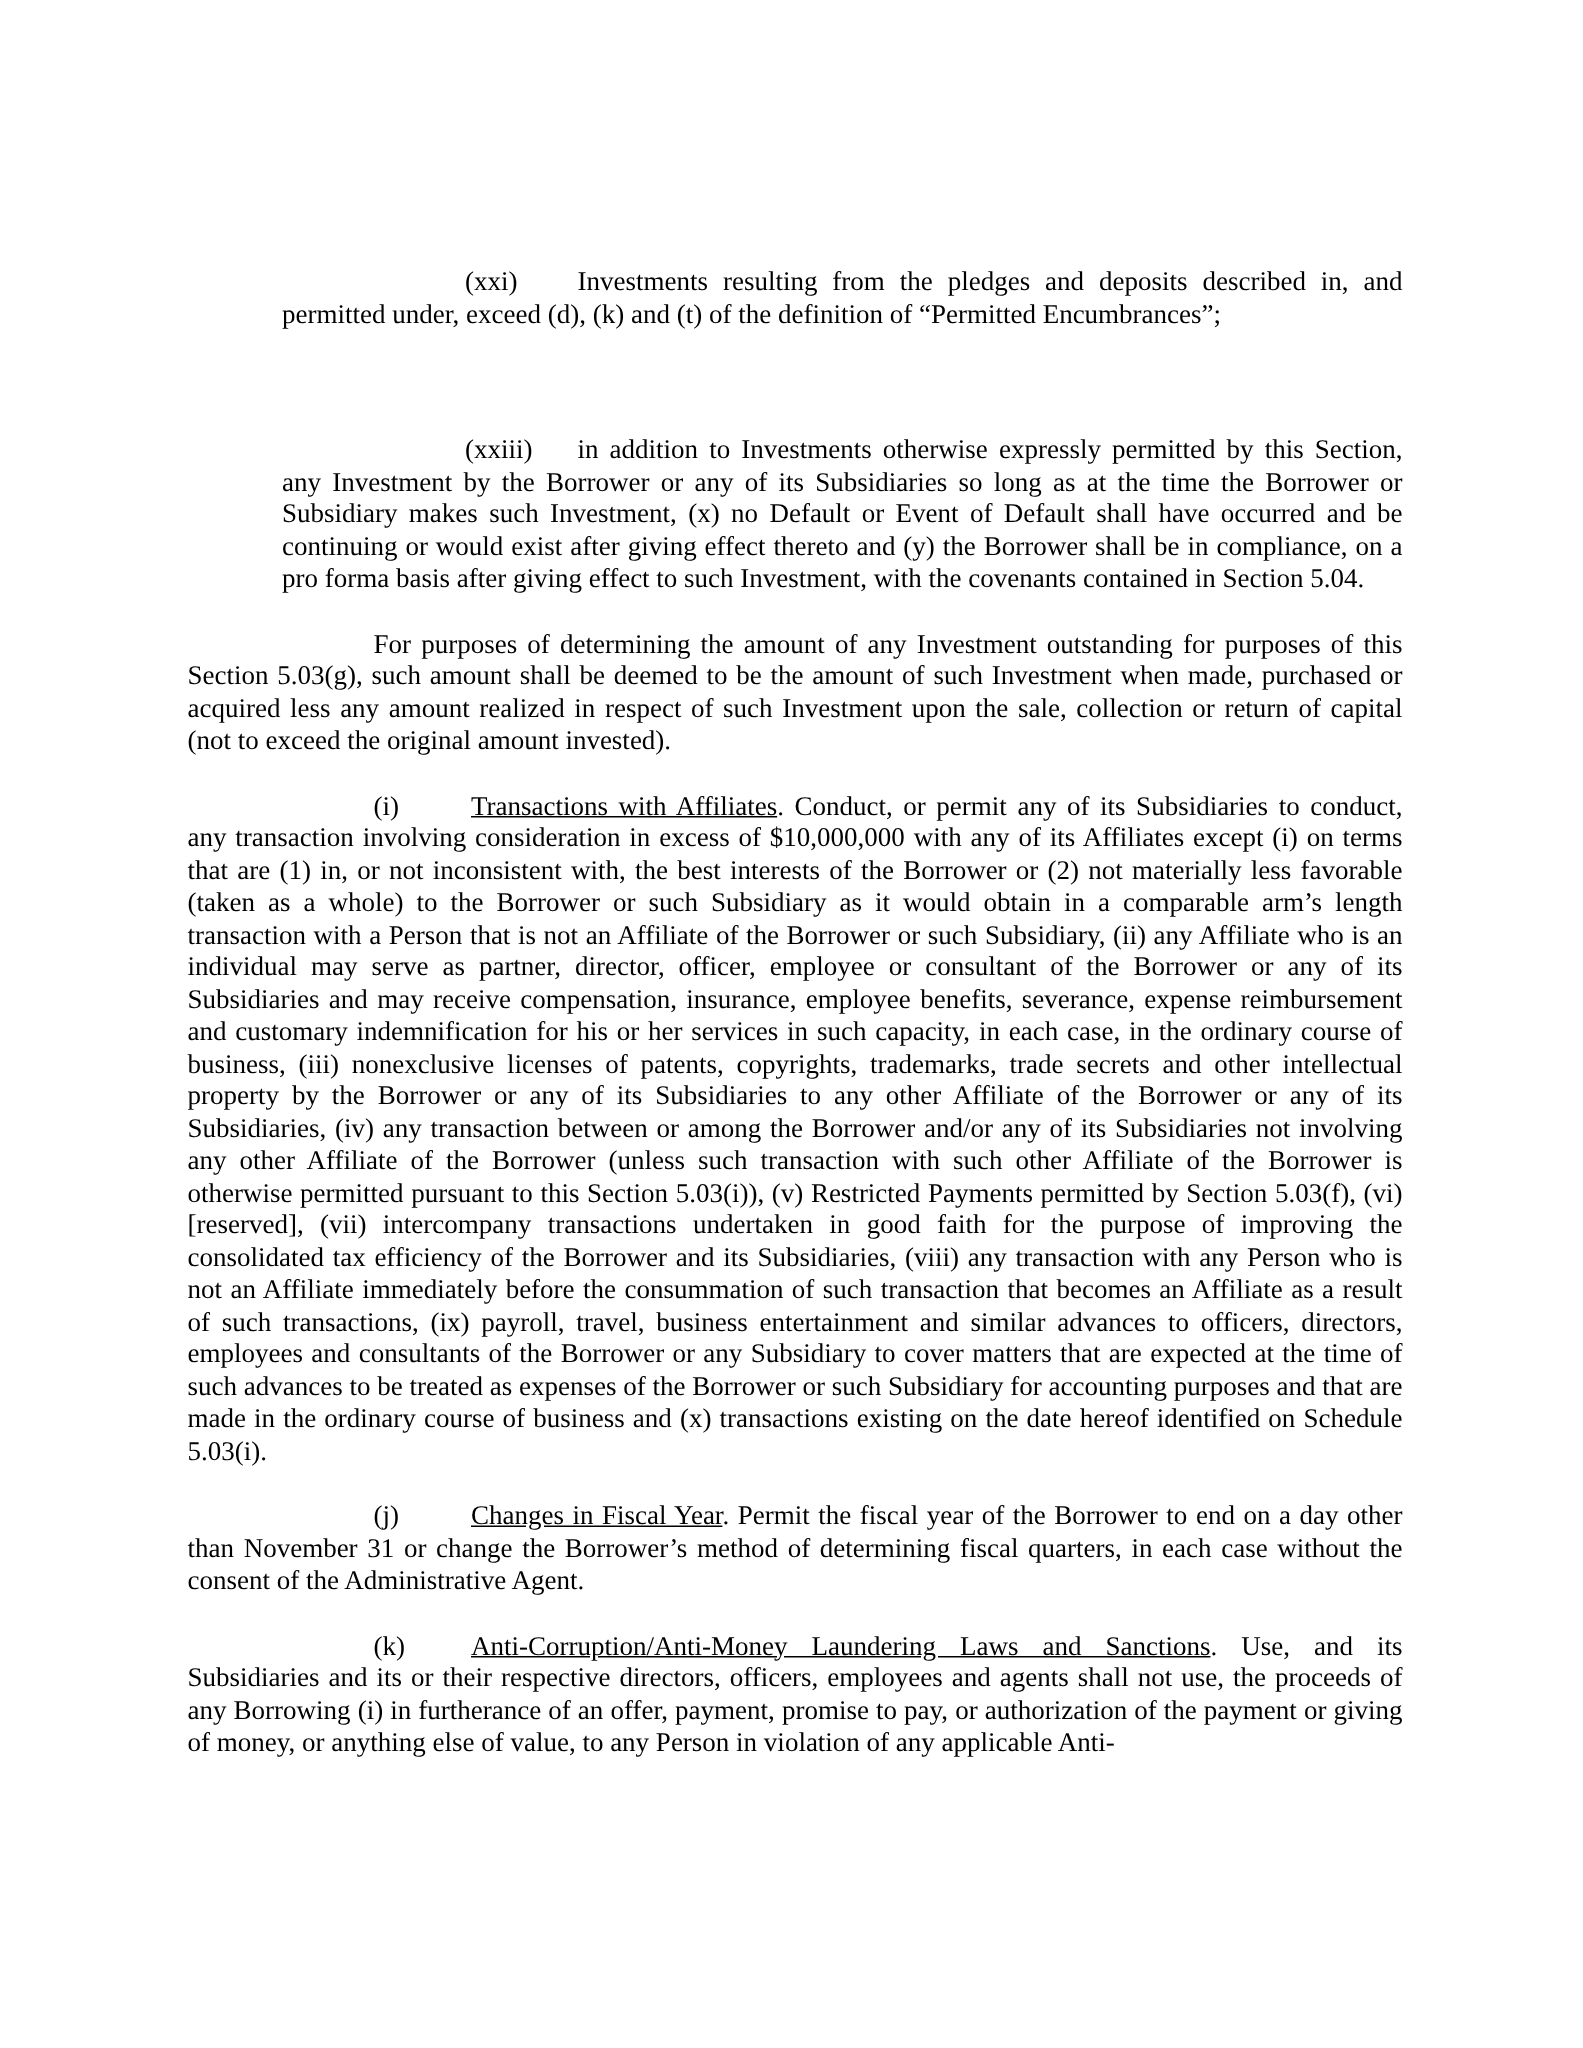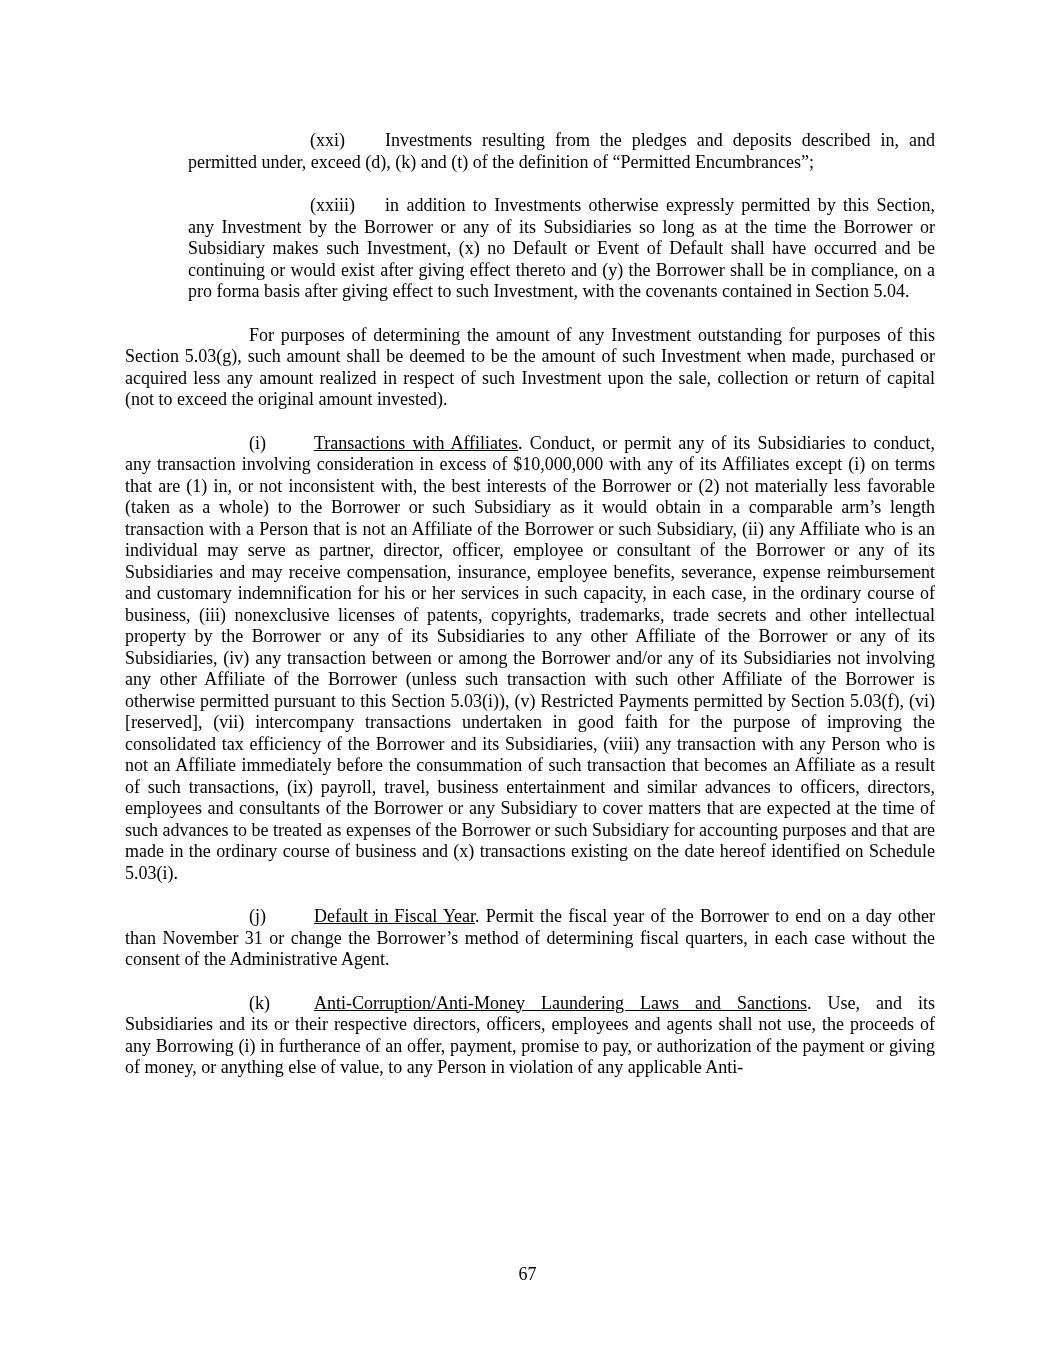--- a/index.html
+++ b/index.html
@@ -33,21 +33,21 @@
     text-indent: 122px;
   }
   .para.lettered,
   .para.main {
     text-indent: 124px;
   }
   .label {
     display: inline-block;
     text-indent: 0;
   }
-  .sub .label { width: 75px; }
+  .sub .label { width: 75px; margin-top: 47px; }
   .lettered .label { width: 65px; }
   .heading { text-decoration: underline; }
   .page-number {
     position: absolute;
     top: 1264px;
     left: 0;
     width: 100%;
     text-align: center;
   }
 </style>
@@ -60,20 +60,19 @@
     <p class="para sub"><span class="label">(xxi)</span><span>Investments resulting from the pledges and deposits described in, and permitted under, exceed (d), (k) and (t) of the definition of “Permitted Encumbrances”;</span></p>
 
 
     <p class="para sub"><span class="label">(xxiii)</span><span>in addition to Investments otherwise expressly permitted by this Section, any Investment by the Borrower or any of its Subsidiaries so long as at the time the Borrower or Subsidiary makes such Investment, (x) no Default or Event of Default shall have occurred and be continuing or would exist after giving effect thereto and (y) the Borrower shall be in compliance, on a pro forma basis after giving effect to such Investment, with the covenants contained in Section 5.04.</span></p>
 
     <p class="para main"><span>For purposes of determining the amount of any Investment outstanding for purposes of this Section 5.03(g), such amount shall be deemed to be the amount of such Investment when made, purchased or acquired less any amount realized in respect of such Investment upon the sale, collection or return of capital (not to exceed the original amount invested).</span></p>
 
 
     <p class="para lettered"><span class="label">(i)</span><span class="heading">Transactions with Affiliates</span><span>. Conduct, or permit any of its Subsidiaries to conduct, any transaction involving consideration in excess of $10,000,000 with any of its Affiliates except (i) on terms that are (1) in, or not inconsistent with, the best interests of the Borrower or (2) not materially less favorable (taken as a whole) to the Borrower or such Subsidiary as it would obtain in a comparable arm’s length transaction with a Person that is not an Affiliate of the Borrower or such Subsidiary, (ii) any Affiliate who is an individual may serve as partner, director, officer, employee or consultant of the Borrower or any of its Subsidiaries and may receive compensation, insurance, employee benefits, severance, expense reimbursement and customary indemnification for his or her services in such capacity, in each case, in the ordinary course of business, (iii) nonexclusive licenses of patents, copyrights, trademarks, trade secrets and other intellectual property by the Borrower or any of its Subsidiaries to any other Affiliate of the Borrower or any of its Subsidiaries, (iv) any transaction between or among the Borrower and/or any of its Subsidiaries not involving any other Affiliate of the Borrower (unless such transaction with such other Affiliate of the Borrower is otherwise permitted pursuant to this Section 5.03(i)), (v) Restricted Payments permitted by Section 5.03(f), (vi) [reserved], (vii) intercompany transactions undertaken in good faith for the purpose of improving the consolidated tax efficiency of the Borrower and its Subsidiaries, (viii) any transaction with any Person who is not an Affiliate immediately before the consummation of such transaction that becomes an Affiliate as a result of such transactions, (ix) payroll, travel, business entertainment and similar advances to officers, directors, employees and consultants of the Borrower or any Subsidiary to cover matters that are expected at the time of such advances to be treated as expenses of the Borrower or such Subsidiary for accounting purposes and that are made in the ordinary course of business and (x) transactions existing on the date hereof identified on Schedule 5.03(i).</span></p>
 
-    <p class="para lettered"><span class="label">(j)</span><span class="heading">Default in Fiscal Year</span><span>.  Permit the fiscal year of the Borrower to end on a day other than November 31 or change the Borrower’s method of determining fiscal quarters, in each case without the consent of the Administrative Agent.</span></p>
+    <p class="para lettered"><span class="label">(j)</span><span class="heading">Changes in Fiscal Year</span><span>.  Permit the fiscal year of the Borrower to end on a day other than November 31 or change the Borrower’s method of determining fiscal quarters, in each case without the consent of the Administrative Agent.</span></p>
 
     <p class="para lettered"><span class="label">(k)</span><span class="heading">Anti-Corruption/Anti-Money Laundering Laws and Sanctions</span><span>. Use, and its Subsidiaries and its or their respective directors, officers, employees and agents shall not use, the proceeds of any Borrowing (i) in furtherance of an offer, payment, promise to pay, or authorization of the payment or giving of money, or anything else of value, to any Person in violation of any applicable Anti-</span></p>
 
   </div>
 
-  <div class="page-number">67</div>
 </div>
 
 </body></html>

